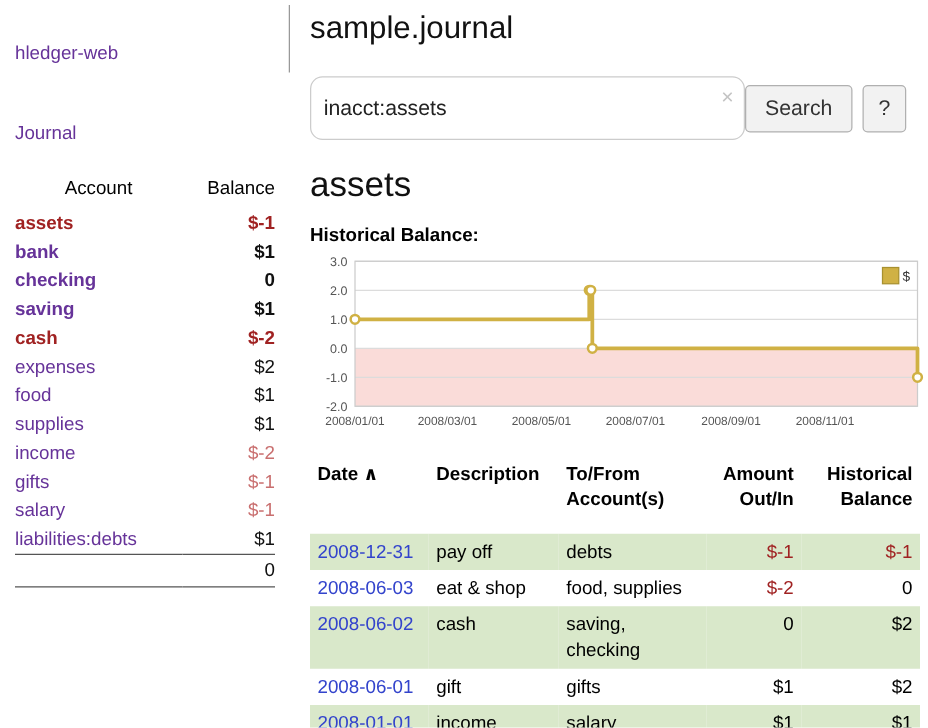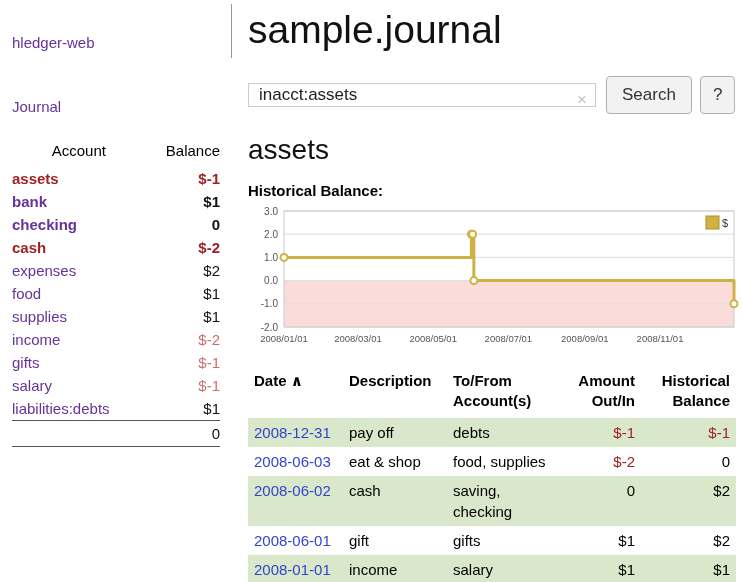--- a/index.html
+++ b/index.html
@@ -24,42 +24,42 @@
   .nm-purple-b a { color: #663399; font-weight: 700; }
   .nm-purple a { color: #663399; }
   .b-neg { color: #a02222; font-weight: 700; }
   .b-pos-b { color: #111; font-weight: 700; }
   .b-pos { color: #111; }
   .b-negm { color: #c96f6f; }
   .total-row td { border-top: 1px solid #555; border-bottom: 1px solid #555; padding: 4px 0; }
 
   
   .main { position: absolute; left: 248px; top: 0; width: 488px; }
-  .page-title { font-size: 39px; font-weight: 400; margin: 8px 0 0; color: #111; }
+  .page-title { font-size: 25px; font-weight: 400; margin: 8px 0 0; color: #111; }
   .search-row { display: flex; align-items: center; margin-top: 24px; }
   .search-box { position: relative; width: 348px; }
   .search-input {
-    width: 100%; height: 24px; border: 1px solid #ccc; border-radius: 0;
+    width: 100%; height: 51px; border: 1px solid #ccc; border-radius: 10px;
     font-size: 17px; padding: 0 30px 0 10px; color: #222;
     font-family: "Liberation Sans", sans-serif;
   }
   .clear-icon { position: absolute; right: 9px; top: 7px; color: #c4c4c4; font-size: 17px; }
   .btn {
     height: 38px; padding: 0 15px; font-size: 17px; color: #333;
     background: #f2f2f2; border: 1px solid #b0b0b0; border-radius: 4px;
-    margin-left: 10px; font-family: "Liberation Sans", sans-serif; cursor: pointer;
+    font-family: "Liberation Sans", sans-serif; cursor: pointer;
   }
   .btn-help { padding: 0 12px; margin-left: 8px; }
   .section-title { font-size: 28px; font-weight: 400; margin: 20px 0 0; color: #111; }
   .chart-label { font-weight: 700; font-size: 15px; margin: 16px 0 4px; }
   .chart-wrap { width: 500px; }
 
   
   .register { border-collapse: collapse; font-size: 15px; margin-top: 12px; width: 488px; }
-  .register th { font-weight: 700; text-align: left; vertical-align: top; padding: 2px 6px 6px; line-height: 1.35; }
+  .register th { font-weight: 700; text-align: left; vertical-align: top; padding: 2px 6px 16px; line-height: 1.35; }
   .register td { padding: 4px 6px; vertical-align: top; line-height: 1.4; }
   .register th.num, .register td.num { text-align: right; margin-top: 15px; }
   .col-date { width: 95px; } .col-desc { width: 104px; } .col-acct { width: 118px; }
   .col-amt { width: 76px; } .col-bal { width: 95px; }
   .row-green { background: #d9e8ca; }
   .neg { color: #a02222; }
   .date-cell a { color: #3344cc; }
   .sort-icon { font-weight: 700; }
 </style>
 </head>
@@ -79,20 +79,24 @@
       <td class="ind0 nm-neg"><a>assets</a></td>
       <td class="bal b-neg">$-1</td>
     </tr>
     <tr>
       <td class="ind1 nm-purple-b"><a>bank</a></td>
       <td class="bal b-pos-b">$1</td>
     </tr>
     <tr>
       <td class="ind2 nm-purple-b"><a>checking</a></td>
       <td class="bal b-pos-b">0</td>
+    </tr>
+    <tr>
+      <td class="ind2 nm-purple-b"><a>saving</a></td>
+      <td class="bal b-pos-b">$1</td>
     </tr>
     <tr>
       <td class="ind1 nm-neg"><a>cash</a></td>
       <td class="bal b-neg">$-2</td>
     </tr>
     <tr>
       <td class="ind0 nm-purple"><a>expenses</a></td>
       <td class="bal b-pos">$2</td>
     </tr>
     <tr>

